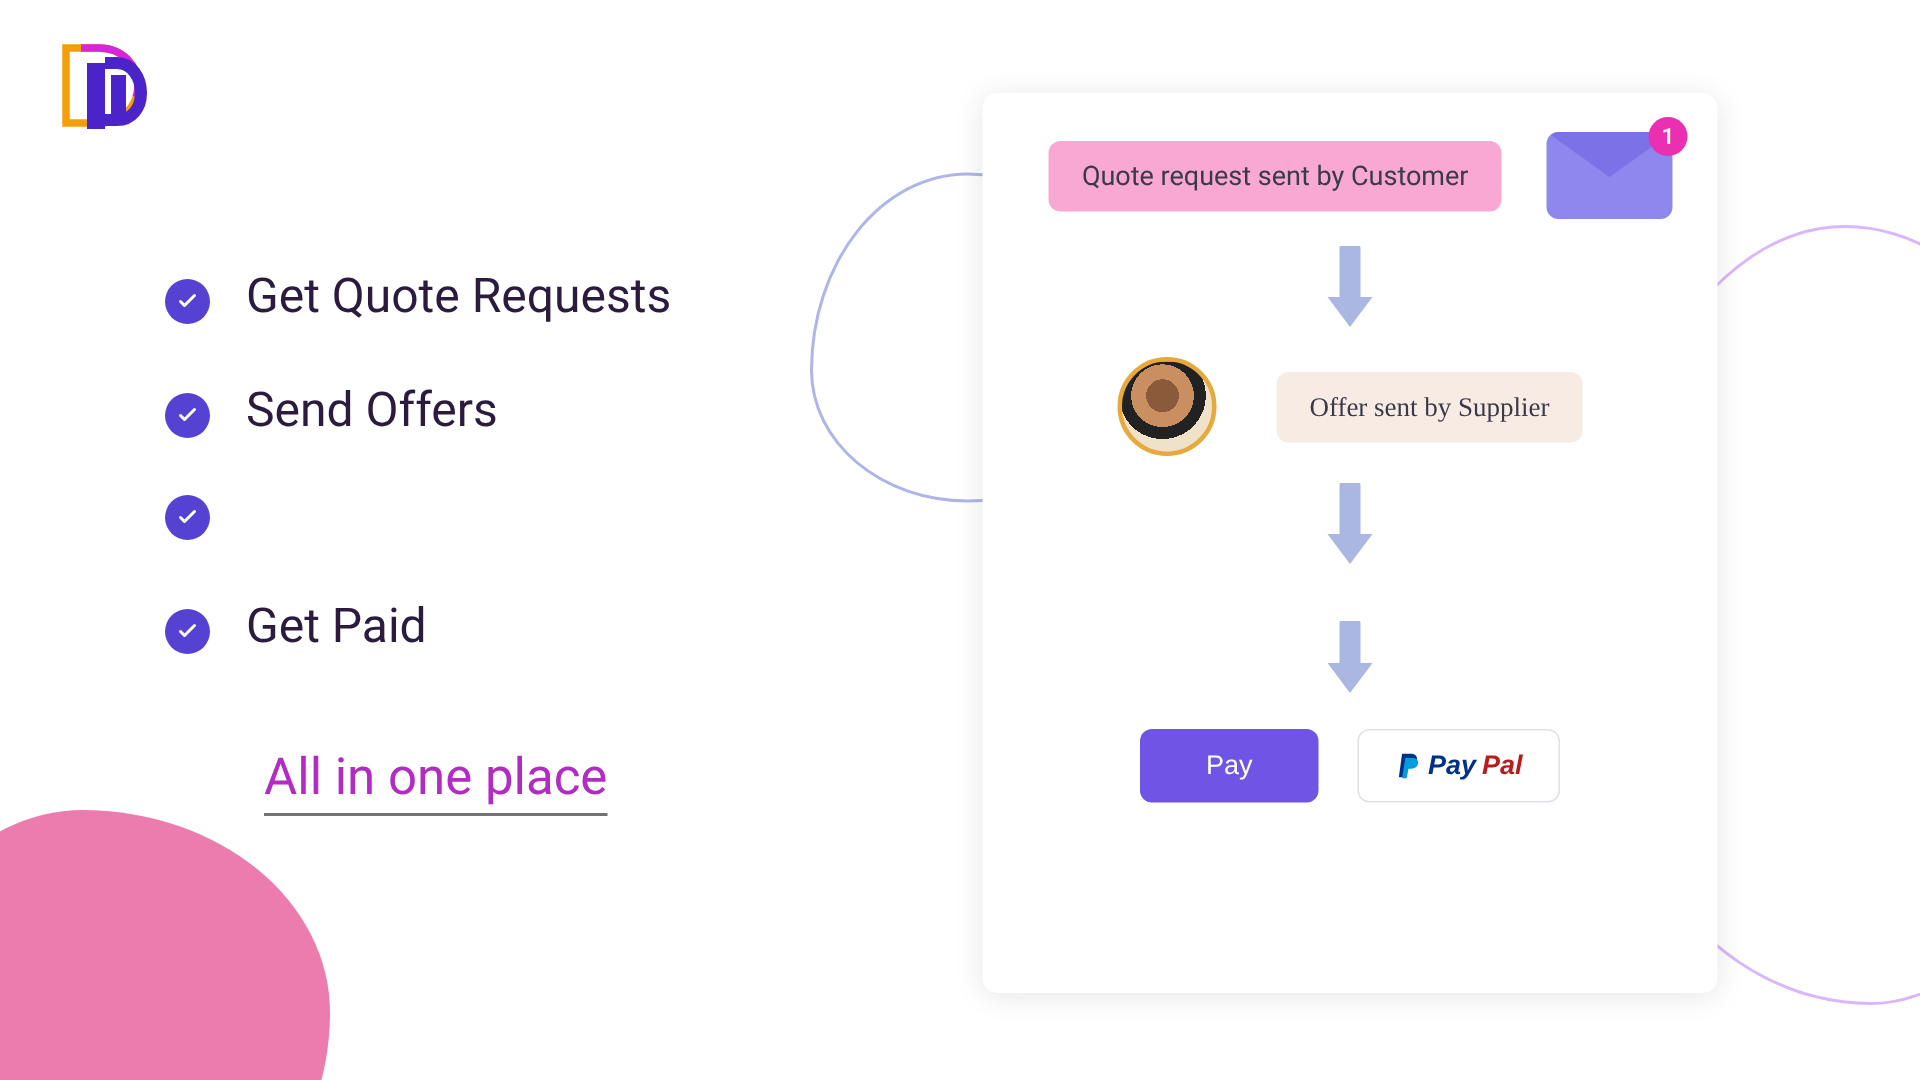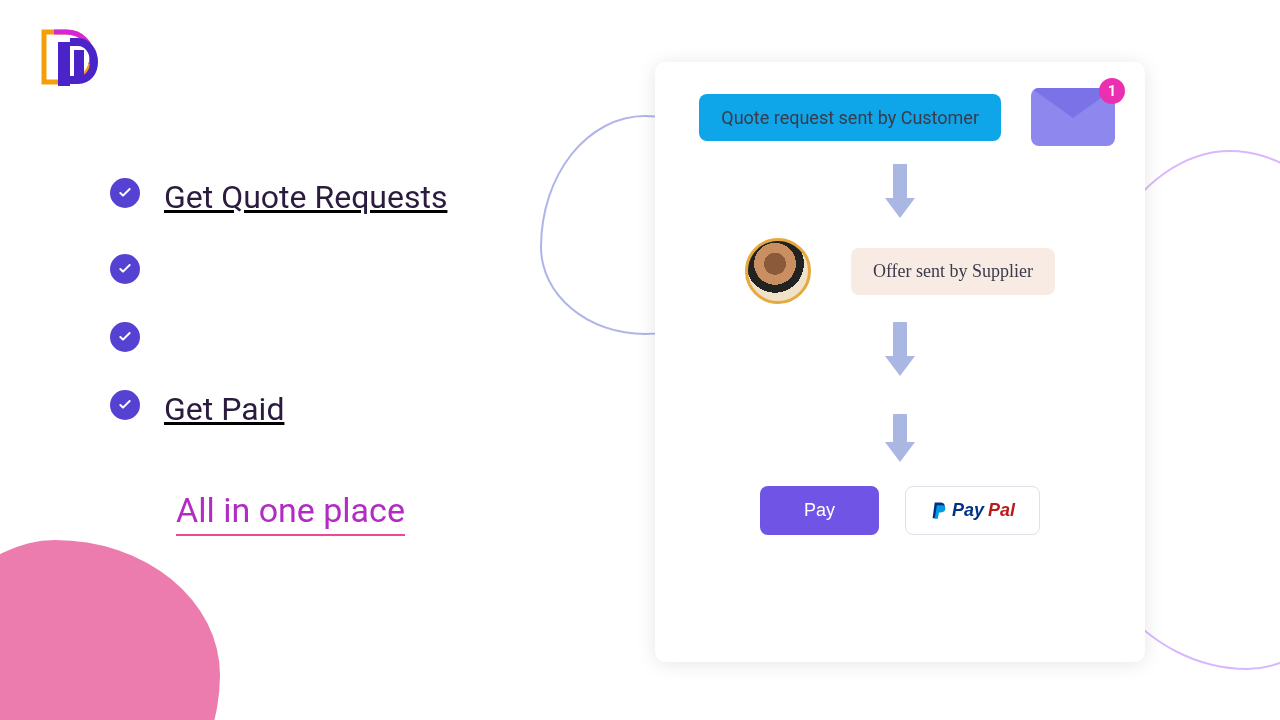--- a/index.html
+++ b/index.html
@@ -56,24 +56,23 @@
 
   
   .left-col {
     position: absolute;
     left: 110px;
     top: 178px;
     z-index: 5;
   }
   .feature-row {
     display: flex;
-    align-items: flex-start;
+    align-items: flex-end;
     margin-bottom: 38px;
     gap: 24px;
-    text-decoration: underline;
   }
   .check-badge {
     width: 30px;
     height: 30px;
     background: #5541d2;
     border-radius: 50%;
     display: flex;
     align-items: center;
     justify-content: center;
     flex-shrink: 0;
@@ -81,21 +80,21 @@
   .check-badge svg { width: 16px; height: 16px; }
   .feature-text {
     font-size: 32px;
     color: #2b1b3f;
     font-weight: 400;
   }
   .tagline {
     font-size: 34px;
     color: #b22cc4;
     font-weight: 400;
-    border-bottom: 2px solid #ec4899;
+    border-bottom: 2px solid #737373;
     display: inline-block;
     padding-bottom: 4px;
     margin-top: 24px;
     margin-left: 66px;
   }
 
   
   .flow-card {
     position: absolute;
     right: 135px;
@@ -123,21 +122,21 @@
   .flow-row.top { justify-content: flex-end; padding-right: 10px; gap: 30px; }
   .flow-row.offer { justify-content: center; gap: 40px; }
   .flow-row.accept { justify-content: center; gap: 26px; }
 
   .box {
     padding: 13px 22px;
     border-radius: 8px;
     font-size: 18px;
     color: #3b3a4a;
   }
-  .box.light   { background: #0ea5e9; text-align: right; }
+  .box.light   { background: #f9a8d4; text-align: right; }
   .box.peach   { background: #f7ebe3; font-family: Liberation Serif, serif; }
   .box.gblue   { background: #e3eef7; }
 
   .envelope-wrap { position: relative; }
   .envelope {
     width: 84px; height: 58px;
     background: #8d87ee;
     border-radius: 8px;
     position: relative;
     overflow: hidden;
@@ -221,20 +220,21 @@
         </svg>
     </span>
     <span class="feature-text">Get Quote Requests</span>
   </div>
   <div class="feature-row">
     <span class="check-badge">
       <svg viewBox="0 0 24 24" fill="none">
           <path d="M5 12l4 4 10-10" stroke="#fff" stroke-width="3" stroke-linecap="round" stroke-linejoin="round"></path>
         </svg>
     </span>
+    <span class="feature-text">Send Offers</span>
   </div>
   <div class="feature-row">
     <span class="check-badge">
       <svg viewBox="0 0 24 24" fill="none">
           <path d="M5 12l4 4 10-10" stroke="#fff" stroke-width="3" stroke-linecap="round" stroke-linejoin="round"></path>
         </svg>
     </span>
   </div>
   <div class="feature-row">
     <span class="check-badge">

